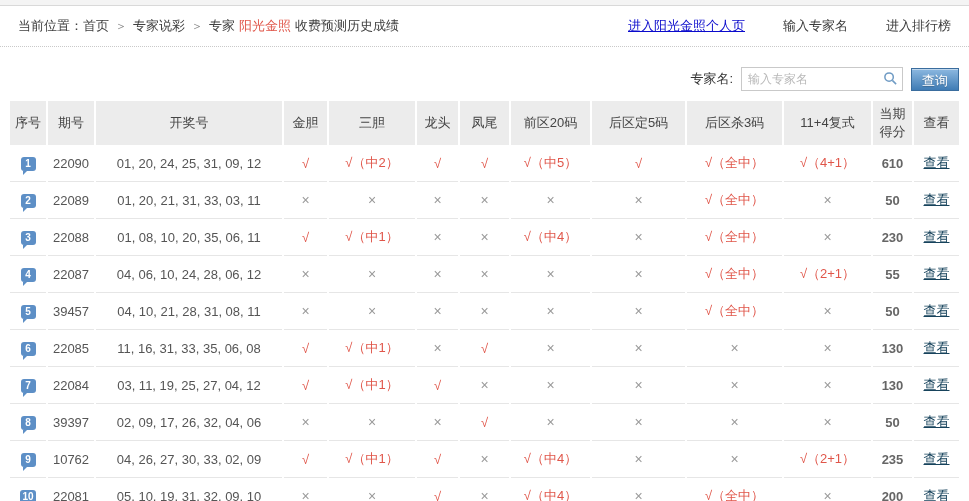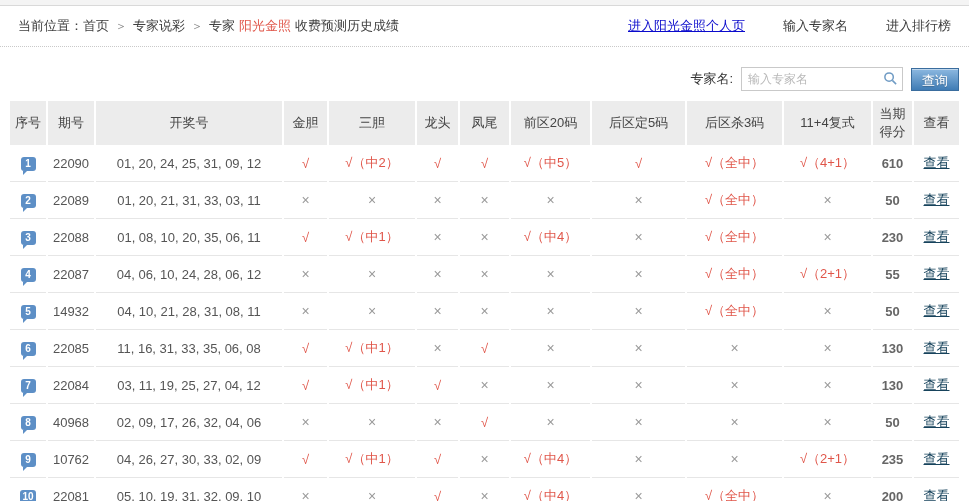--- a/index.html
+++ b/index.html
@@ -189,21 +189,21 @@
         <td class="miss">×</td>
         <td class="miss">×</td>
         <td class="miss">×</td>
         <td class="hit">√（全中）</td>
         <td class="hit">√（2+1）</td>
         <td class="score">55</td>
         <td class="view"><a>查看</a></td>
       </tr>
       <tr>
         <td><span class="badge">5</span></td>
-        <td>14932</td>
+        <td>39457</td>
         <td>04, 10, 21, 28, 31, 08, 11</td>
         <td class="miss">×</td>
         <td class="miss">×</td>
         <td class="miss">×</td>
         <td class="miss">×</td>
         <td class="miss">×</td>
         <td class="miss">×</td>
         <td class="hit">√（全中）</td>
         <td class="miss">×</td>
         <td class="score">50</td>
@@ -234,21 +234,21 @@
         <td class="miss">×</td>
         <td class="miss">×</td>
         <td class="miss">×</td>
         <td class="miss">×</td>
         <td class="miss">×</td>
         <td class="score">130</td>
         <td class="view"><a>查看</a></td>
       </tr>
       <tr>
         <td><span class="badge">8</span></td>
-        <td>40968</td>
+        <td>39397</td>
         <td>02, 09, 17, 26, 32, 04, 06</td>
         <td class="miss">×</td>
         <td class="miss">×</td>
         <td class="miss">×</td>
         <td class="hit">√</td>
         <td class="miss">×</td>
         <td class="miss">×</td>
         <td class="miss">×</td>
         <td class="miss">×</td>
         <td class="score">50</td>

